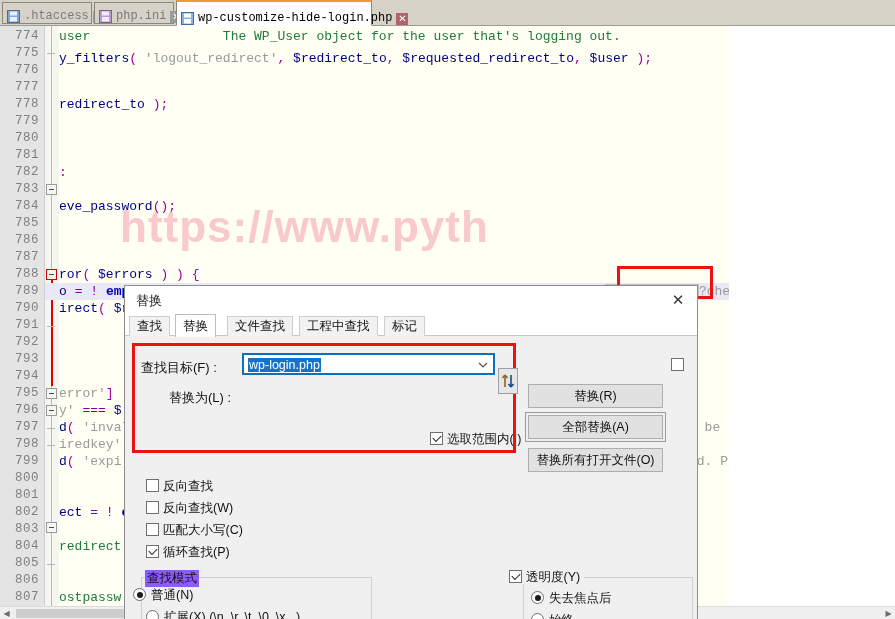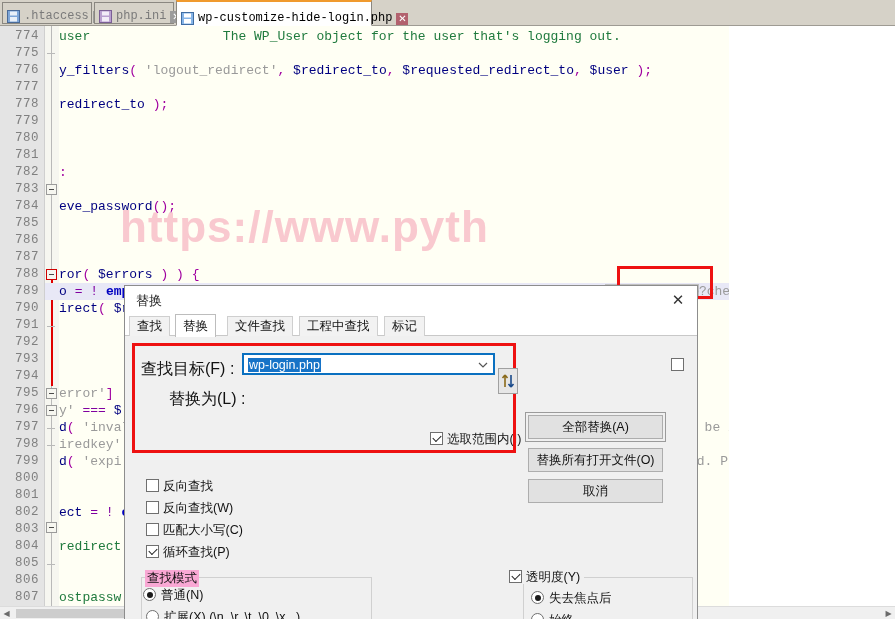--- a/index.html
+++ b/index.html
@@ -179,21 +179,21 @@
     background:#ffffff;top:0px;height:23px;line-height:22px;
     border-color:#bdbdbd;
     font-weight:normal;
     z-index:3;
   }
   #dlg-body{
     position:absolute;left:0;top:50px;width:100%;bottom:0;
     background:#f0f0f0;
   }
 
-  .lbl{position:absolute;font-size:16px;color:#111;white-space:nowrap;}
+  .lbl{position:absolute;font-size:13px;color:#111;white-space:nowrap;}
 
   .combo{
     position:absolute;height:22px;
     background:#ffffff;
     border:1px solid #7a7a7a;
     box-sizing:border-box;
   }
   .combo.focused{border:2px solid #0a70c0;}
   .combo .val{
     position:absolute;left:4px;top:3px;
@@ -254,21 +254,21 @@
   .rad.on:after{
     content:"";position:absolute;left:3.5px;top:3.5px;
     width:6px;height:6px;border-radius:50%;background:#1b1b1b;
   }
 
   .grp{
     position:absolute;border:1px solid #d0d0d0;background:transparent;
     box-sizing:border-box;
   }
   .grptitle{
-    position:absolute;background:#f9a8d4;padding:0 2px;
+    position:absolute;background:#8b5cf6;padding:0 2px;
     font-size:12.5px;color:#111;
   }
 </style>
 </head>
 <body>
 
 <div id="tabbar">
   <div class="tab" style="left:2px;width:90px;">
     <span class="tab-ico">
       <svg width="13" height="13" viewBox="0 0 13 13">
@@ -356,21 +356,21 @@
     <div class="foldtick" style="top:419px"></div>
     <div class="foldbox" style="top:496px"></div>
     <div class="foldtick" style="top:538px"></div>
   </div>
 
   <div id="wm1">https://www.pyth</div>
   <div id="wm2">腾得博客</div>
 
   <div id="code">
     <div class="row" style="top:2px"><span class="cm">user                 The WP_User object for the user that's logging out.</span></div>
-    <div class="row" style="top:36px"><span class="var">y_filters</span><span class="pn">(</span> <span class="str">'logout_redirect'</span><span class="pn">,</span> <span class="var">$redirect_to</span><span class="pn">,</span> <span class="var">$requested_redirect_to</span><span class="pn">,</span> <span class="var">$user</span> <span class="pn">);</span></div>
+    <div class="row" style="top:24px"><span class="var">y_filters</span><span class="pn">(</span> <span class="str">'logout_redirect'</span><span class="pn">,</span> <span class="var">$redirect_to</span><span class="pn">,</span> <span class="var">$requested_redirect_to</span><span class="pn">,</span> <span class="var">$user</span> <span class="pn">);</span></div>
     <div class="row" style="top:70px"><span class="var">redirect_to</span> <span class="pn">);</span></div>
     <div class="row" style="top:138px"><span class="pn">:</span></div>
     <div class="row" style="top:172px"><span class="var">eve_password</span><span class="pn">();</span></div>
     <div class="row" style="top:240px"><span class="var">ror</span><span class="pn">(</span> <span class="var">$errors</span> <span class="pn">) ) {</span></div>
     <div class="row hl" style="top:257px"><span class="var">o</span> <span class="op">=</span> <span class="op">!</span> <span class="kw">empty</span><span class="pn">(</span> <span class="var">$_REQUEST</span><span class="pn">[</span><span class="str">'redirect_to'</span><span class="pn">]</span> <span class="pn">)</span> <span class="op">?</span> <span class="var">$_REQUEST</span><span class="pn">[</span><span class="str">'redirect_to'</span><span class="pn">]</span> <span class="op">:</span>  <span class="sel">wp-login.php</span><span class="str">?checkemail=confirm'</span><span class="op">;</span></div>
     <div class="row" style="top:274px"><span class="var">irect</span><span class="pn">(</span> <span class="var">$redirect_to</span> <span class="pn">);</span></div>
     <div class="row" style="top:359px"><span class="str">error'</span><span class="pn">]</span> </div>
     <div class="row" style="top:376px"><span class="str">y'</span> <span class="op">===</span> <span class="var">$</span></div>
     <div class="row" style="top:393px"><span class="var">d</span><span class="pn">(</span> <span class="str">'inval</span></div>
     <div class="row" style="top:410px"><span class="str">iredkey'</span></div>
@@ -426,34 +426,34 @@
 
     <div class="redbox" style="left:7px;top:7px;width:384px;height:110px;"></div>
 
     <div style="position:absolute;left:373px;top:32px;width:20px;height:26px;background:#e6e6e6;border:1px solid #a0a0a0;box-sizing:border-box;text-align:center;">
       <svg width="14" height="16" viewBox="0 0 14 16" style="margin-top:4px">
         <path d="M4 14 L4 3 M4 2 L1.5 5 M4 2 L6.5 5" stroke="#8a6a1a" stroke-width="1.6" fill="none"></path>
         <path d="M10 2 L10 13 M10 14 L7.5 11 M10 14 L12.5 11" stroke="#1a4a8a" stroke-width="1.6" fill="none"></path>
       </svg>
     </div>
 
+    <div class="btn" style="left:403px;top:48px;width:135px;">替换(R)</div>
     <div class="btn" style="left:403px;top:112px;width:135px;">替换所有打开文件(O)</div>
     <div class="btn focusring" style="left:403px;top:79px;width:135px;">全部替换(A)</div>
-    <div class="btn" style="left:403px;top:143px;width:135px;">取消</div>
 
     <div class="chk bare" style="left:546px;top:22px;"></div>
 
     <div class="chk" style="left:21px;top:143px;">反向查找</div>
     <div class="chk" style="left:21px;top:165px;">反向查找(W)</div>
     <div class="chk" style="left:21px;top:187px;">匹配大小写(C)</div>
     <div class="chk on" style="left:21px;top:209px;">循环查找(P)</div>
 
     <div class="grp" style="left:16px;top:241px;width:231px;height:90px;"></div>
     <div class="grptitle" style="left:20px;top:234px;">查找模式</div>
-    <div class="rad on" style="left:18px;top:252px;">普通(N)</div>
+    <div class="rad on" style="left:8px;top:252px;">普通(N)</div>
     <div class="rad" style="left:21px;top:274px;">扩展(X) (\n, \r, \t, \0, \x...)</div>
 
     <div class="grp" style="left:398px;top:241px;width:170px;height:90px;"></div>
     <div class="chk on" style="left:384px;top:234px;background:#f0f0f0;padding-right:4px;">透明度(Y)</div>
     <div class="rad on" style="left:406px;top:255px;">失去焦点后</div>
     <div class="rad" style="left:406px;top:277px;">始终</div>
 
   </div>
 </div>
 

